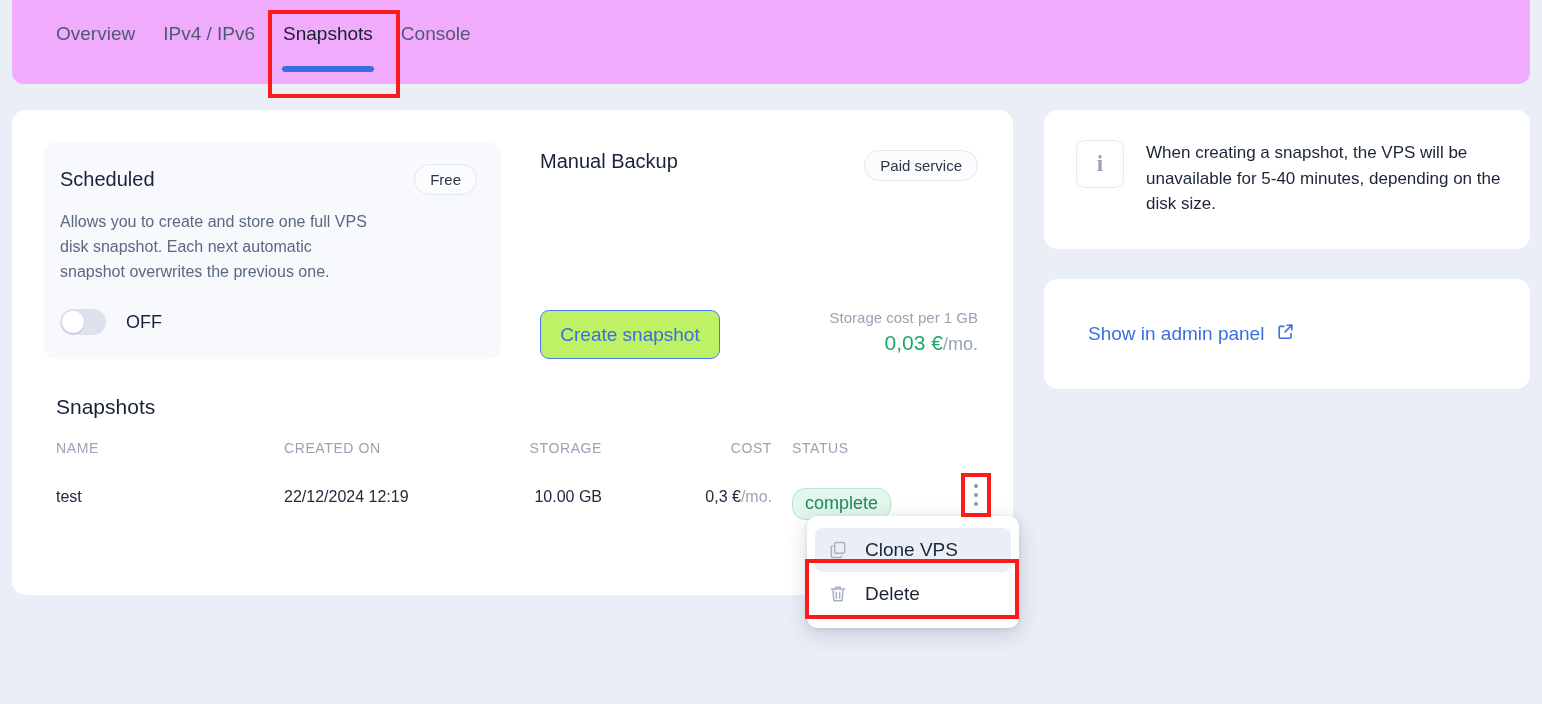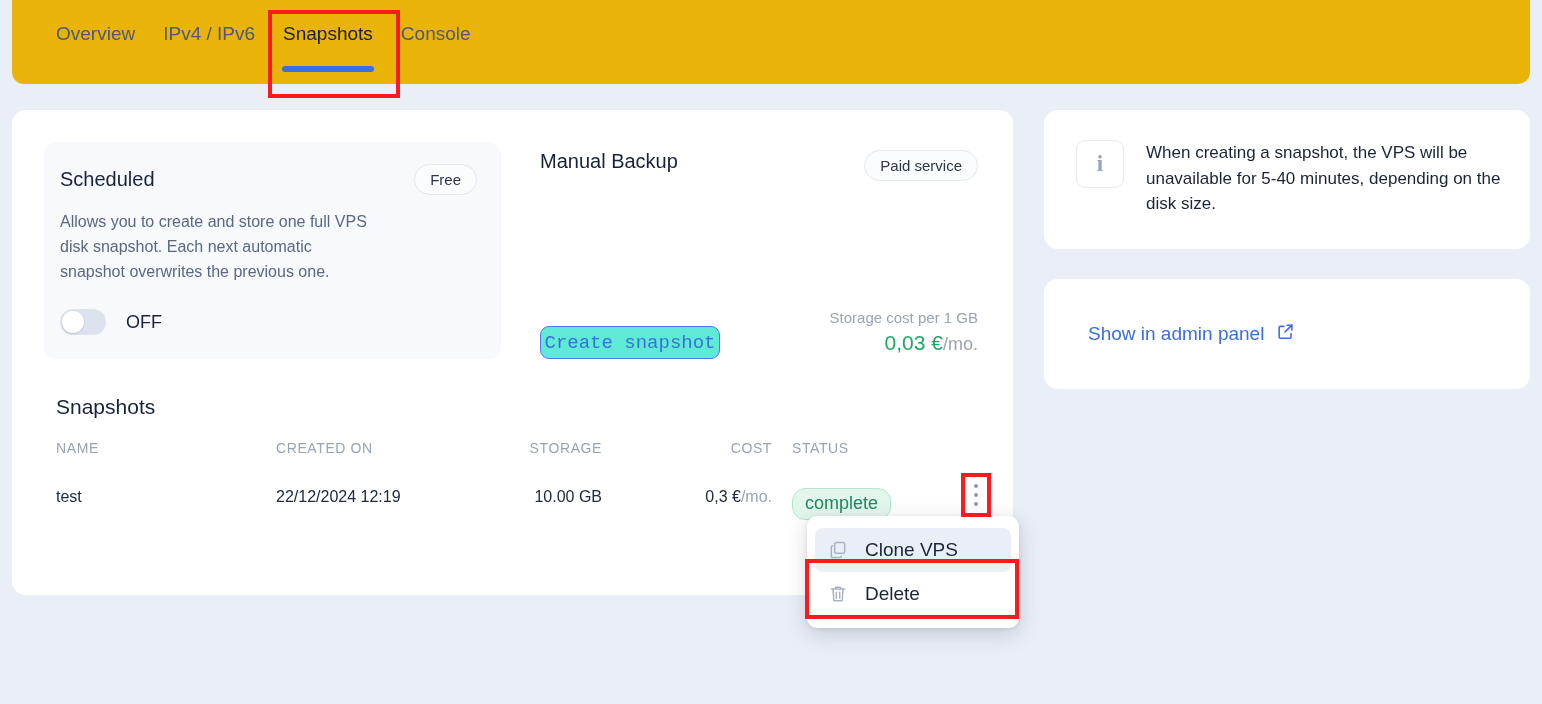--- a/index.html
+++ b/index.html
@@ -9,21 +9,21 @@
     background: #eaeef7;
     font-family: "Liberation Sans", sans-serif;
     overflow: hidden;
   }
   .page { position: relative; width: 1542px; height: 704px; }
 
   
   .tabbar {
     position: absolute;
     left: 12px; top: 0; width: 1518px; height: 84px;
-    background: #eab308;
+    background: #f0abfc;
     border-radius: 0 0 12px 12px;
     display: flex;
     align-items: flex-start;
   }
   .tabs {
     display: flex;
     align-items: stretch;
     height: 84px;
     padding-left: 30px;
   }
@@ -137,27 +137,27 @@
   .manual-bottom {
     position: absolute;
     left: 0; bottom: 0;
     width: 100%;
     display: flex;
     align-items: flex-end;
     justify-content: space-between;
     padding-right: 14px;
   }
   .btn-outline {
-    width: 180px; height: 33px;
+    width: 180px; height: 49px;
     border: 1px solid #4b79ee;
     border-radius: 9px;
-    background: #5eead4;
+    background: #bef264;
     color: #3b6fe0;
     font-size: 19px;
-    font-family: Liberation Mono, monospace;
+    font-family: Liberation Sans, sans-serif;
     cursor: pointer;
   }
   .cost-block { text-align: right; padding-bottom: 4px; }
   .cost-label { font-size: 15px; color: #9aa3b4; }
   .cost-value { margin-top: 5px; font-size: 21px; color: #1fa968; }
   .cost-suffix { color: #9aa3b4; font-size: 18px; }
 
   
   .snap-title {
     position: absolute;
@@ -172,21 +172,21 @@
   }
   .cell { position: absolute; white-space: nowrap; }
   .th {
     font-size: 14px;
     letter-spacing: .6px;
     color: #9aa3b4;
   }
   .td { font-size: 16px; color: #212b3d; }
 
   .c-name    { left: 44px; }
-  .c-created { left: 264px; }
+  .c-created { left: 272px; }
   .c-storage { left: 590px; text-align: right; transform: translateX(-100%); }
   .c-cost    { left: 760px; text-align: right; transform: translateX(-100%); }
   .c-status  { left: 780px; }
 
   .cost-val .muted { color: #9aa3b4; }
 
   .badge {
     display: inline-block;
     border: 1px solid #b9e6d0;
     background: #e3f6ec;

